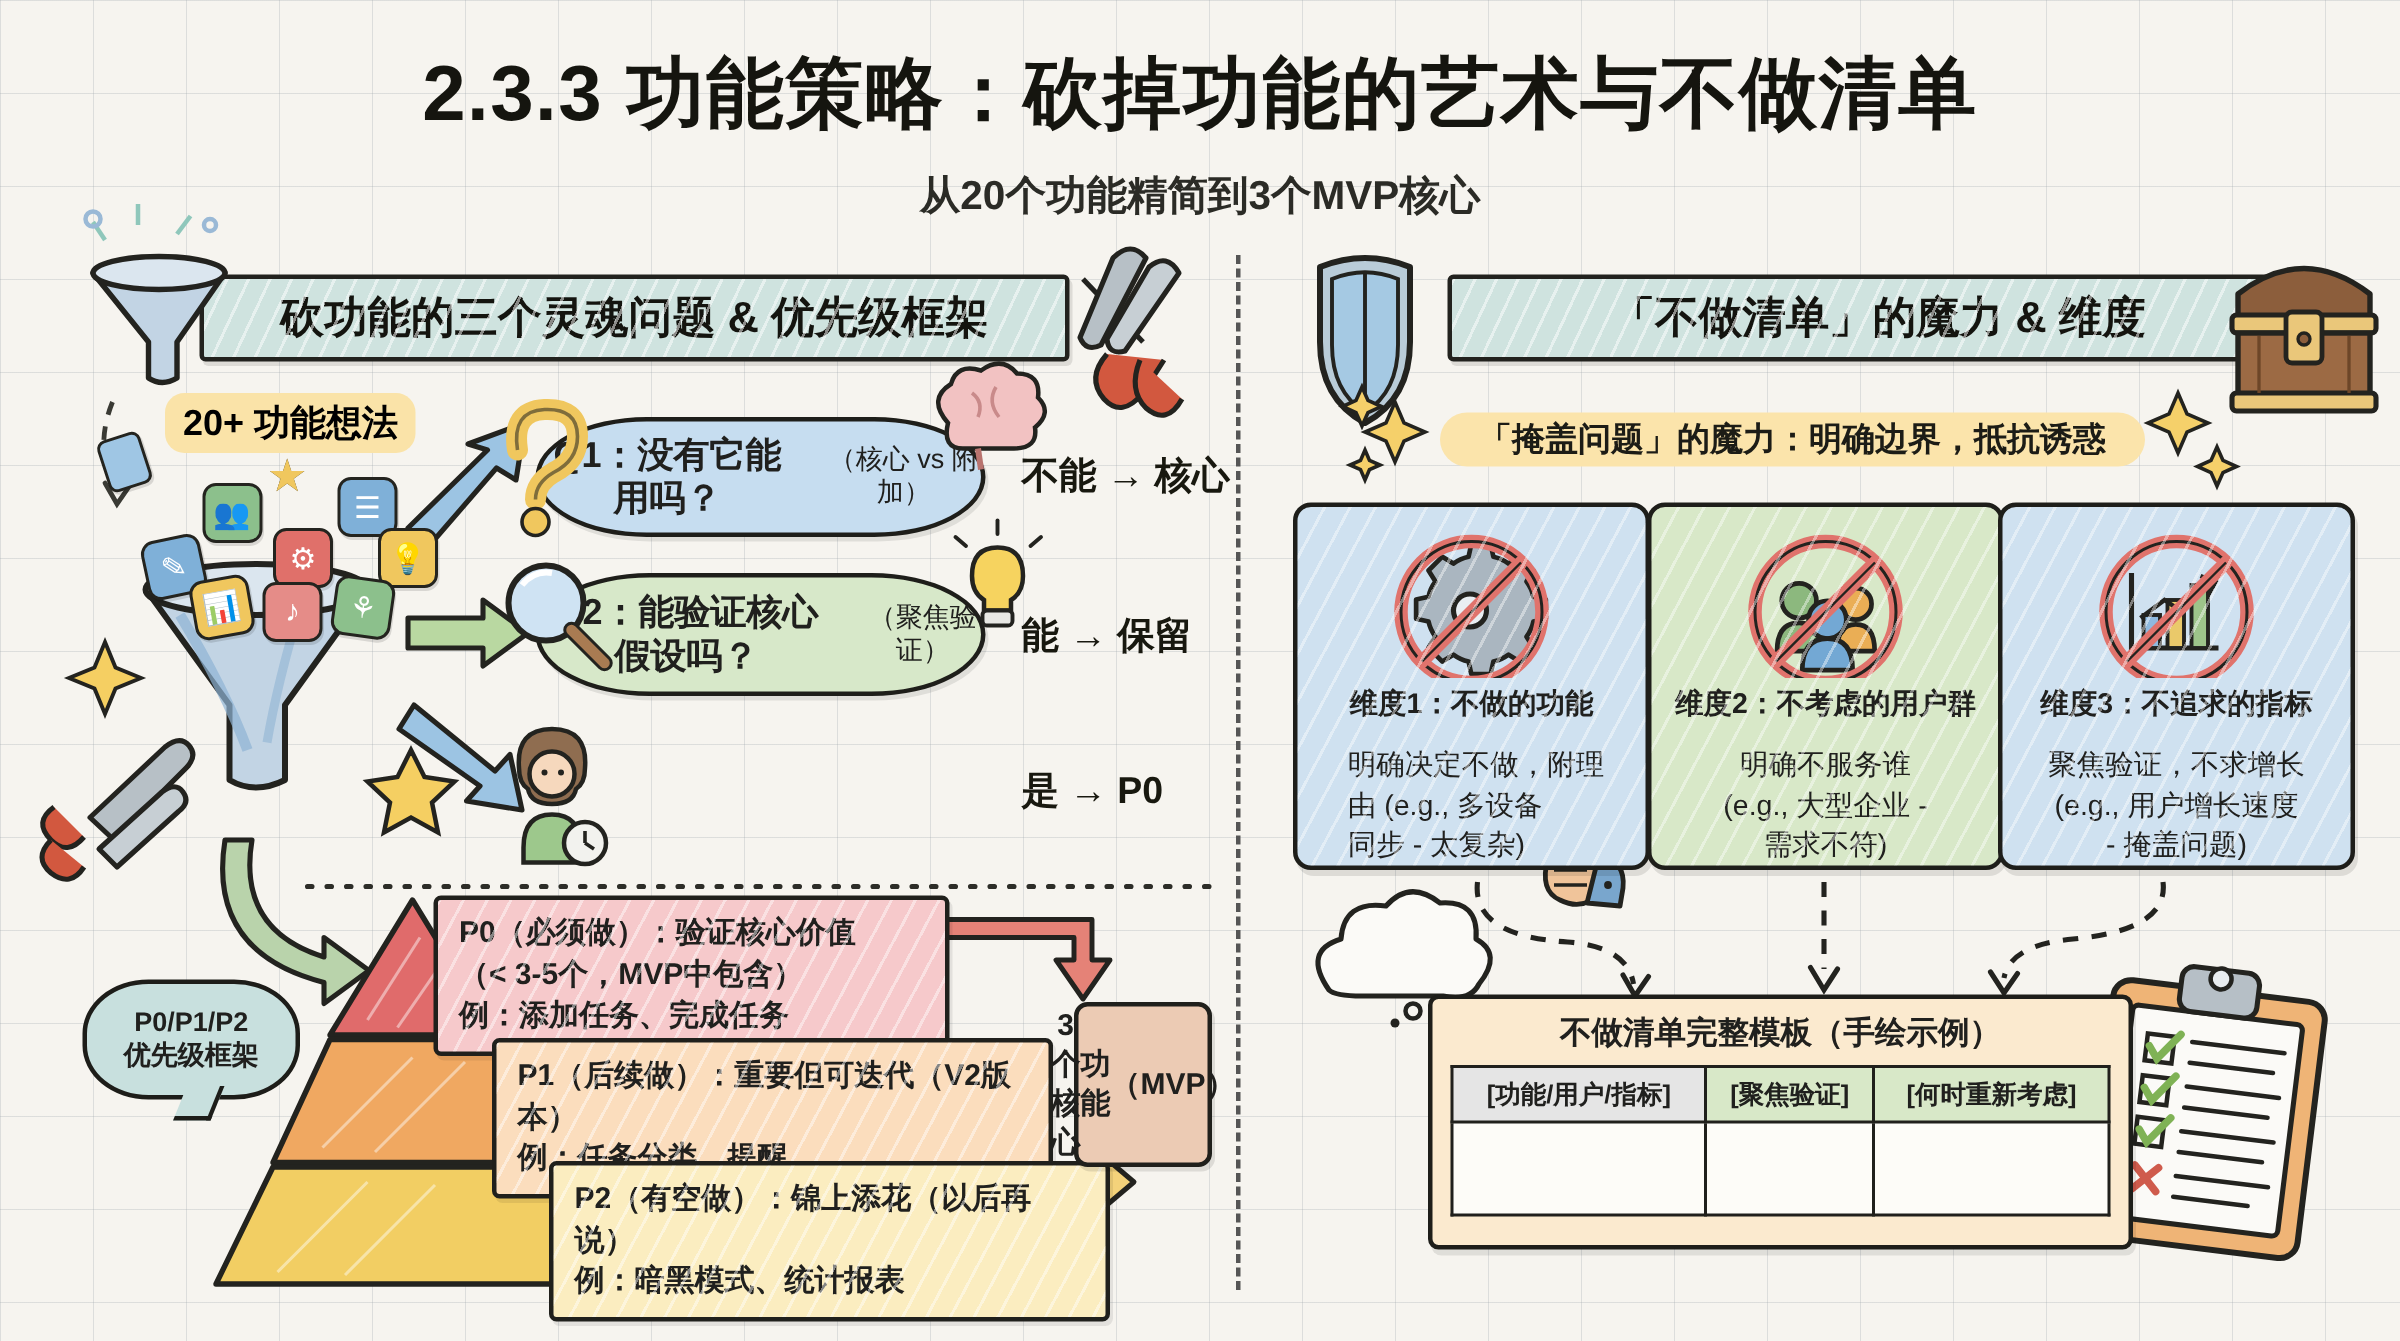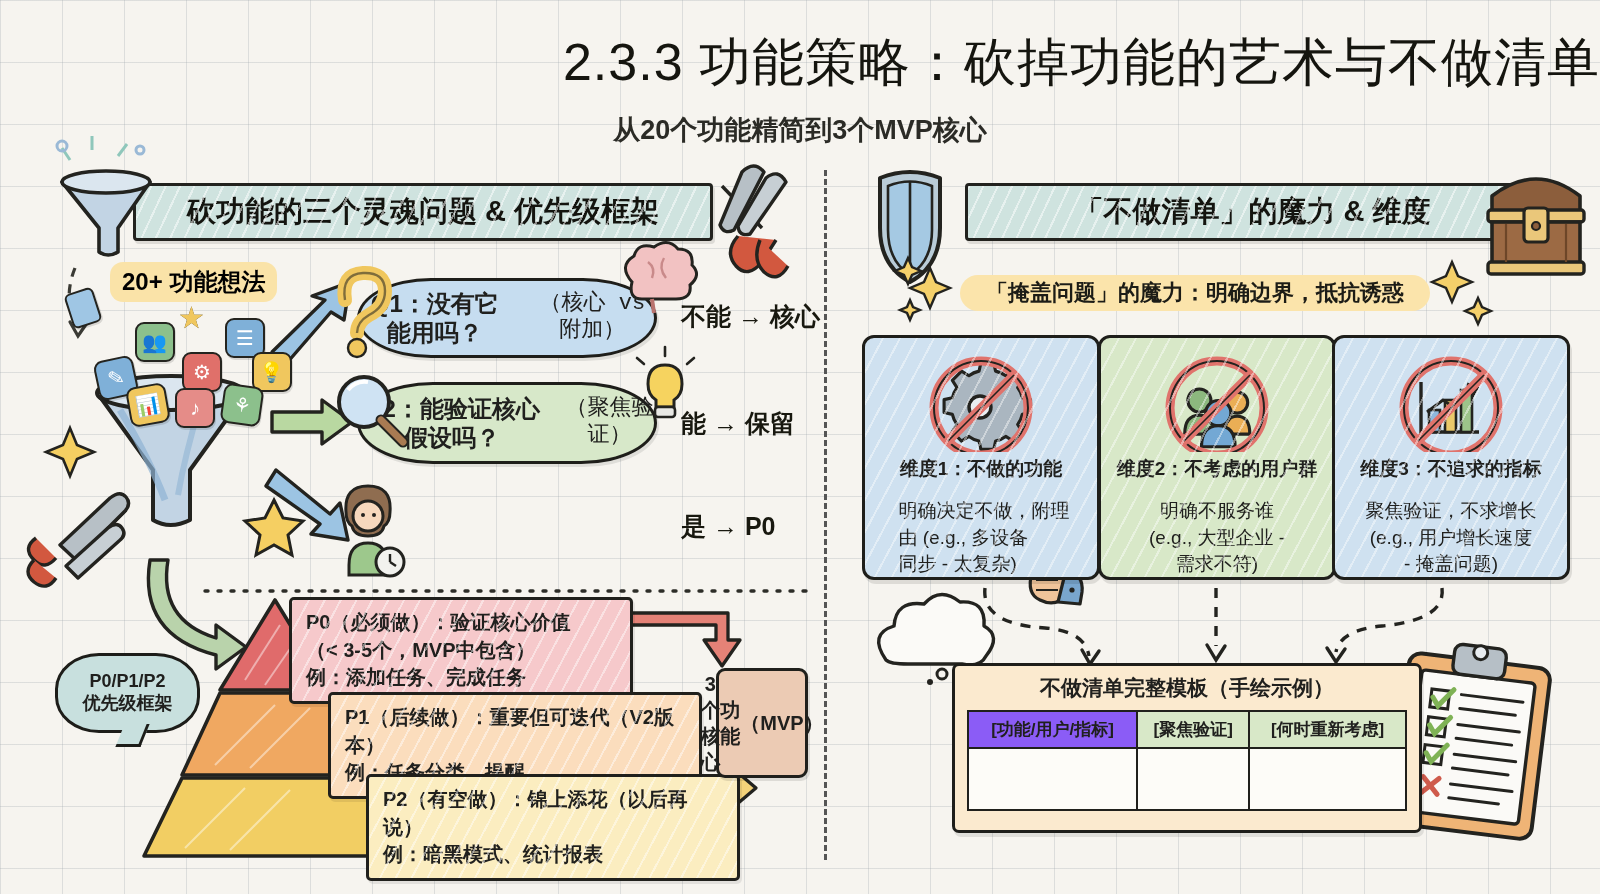--- a/index.html
+++ b/index.html
@@ -12,22 +12,22 @@
       linear-gradient(to bottom, rgba(160,170,175,.30) 1px, transparent 1px);
     background-size:62px 62px;
     color:#20201e;
     position:relative;
   }
   #stage { position:absolute; inset:0; }
   .abs { position:absolute; }
 
   
   #title {
-    top:28px; left:0; width:1600px; text-align:right;
-    font-size:52px; font-weight:normal; letter-spacing:1px; color:#15150f;
+    top:28px; left:0; width:1600px; text-align:center;
+    font-size:52px; font-weight:bold; letter-spacing:1px; color:#15150f;
   }
   #subtitle {
     top:112px; left:0; width:1600px; text-align:center;
     font-size:27px; font-weight:bold; color:#2b2b26;
   }
 
   
   #divider {
     left:824px; top:170px; width:0; height:690px;
     border-left:3px dashed #555;
@@ -62,21 +62,21 @@
 
   
   .qbub{
     border:3.5px solid #1e1e1a; border-radius:100px/54px;
     display:flex; flex-direction:row; align-items:center;
     justify-content:space-between; text-align:center; line-height:1.22;
     box-shadow:2px 3px 0 rgba(0,0,0,.09);
     gap:21px;
   }
   .qbub .l1{ font-size:24px; font-weight:bold; }
-  .qbub .l2{ font-size:22px;font-family:Liberation Mono, monospace; }
+  .qbub .l2{ font-size:18px; }
   #q1{ left:357px; top:278px; width:300px; height:80px; background:#c6ddf0; }
   #q2{ left:357px; top:382px; width:300px; height:82px; background:#d7e8c9; }
   #q3{ left:357px; top:485px; width:300px; height:82px; background:#c6ddf0; }
   .qres{ font-size:25px; font-weight:bold; color:#18180f;padding-left:26px; }
   #r1{ left:655px; top:300px; }
   #r2{ left:655px; top:407px; }
   #r3{ left:655px; top:510px; }
 
   
   #pyr-label{
@@ -140,21 +140,21 @@
     background:#fbeacf; border:3.5px solid #1e1e1a; border-radius:7px;
     box-shadow:2px 4px 0 rgba(0,0,0,.09);
   }
   #tmpl-title{ text-align:center; font-size:21px; font-weight:bold; margin-top:8px; }
   #tbl{ margin:8px 12px 0 12px; border-collapse:collapse; width:calc(100% - 24px); }
   #tbl th{
     border:2.5px solid #20201c; font-size:17px; font-weight:bold;
     padding:6px 2px; height:36px;
   }
   #tbl td{ border:2.5px solid #20201c; height:62px; background:#fdfcf8; }
-  .hc-blue{ background:#8b5cf6; }
+  .hc-blue{ background:#e5e5e5; }
   .hc-green{ background:#d8e8c8; }
   svg.ov{ position:absolute; left:0; top:0; overflow:visible; pointer-events:none; }
 </style>
 </head>
 <body>
 
 <div id="stage">
 
   <div class="abs" id="title">2.3.3 功能策略：砍掉功能的艺术与不做清单</div>
   <div class="abs" id="subtitle">从20个功能精简到3个MVP核心</div>

